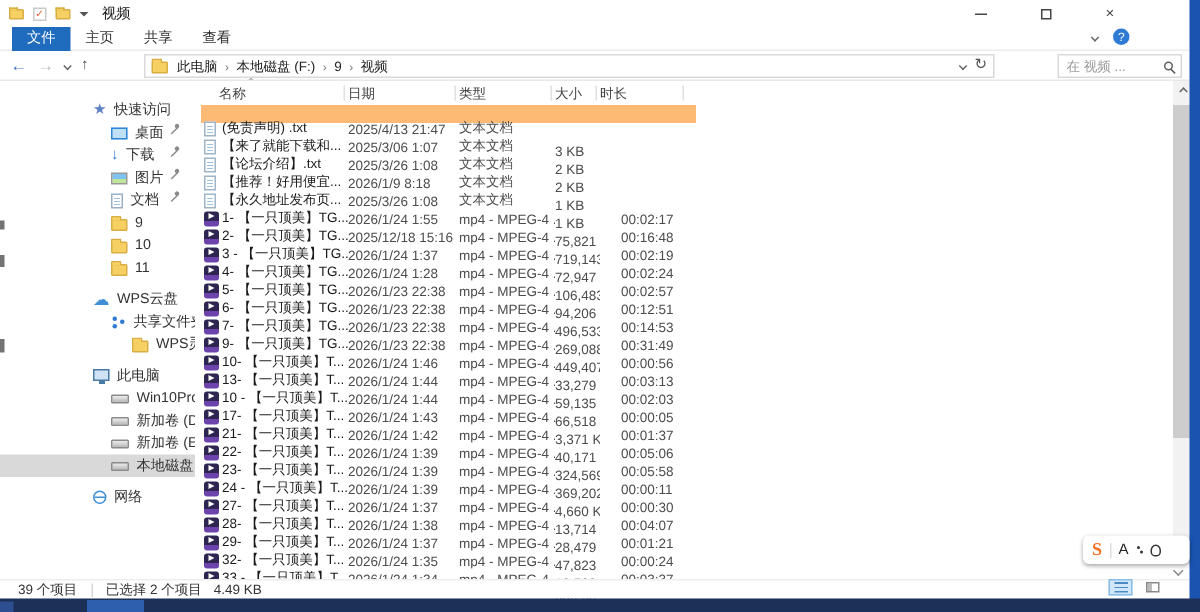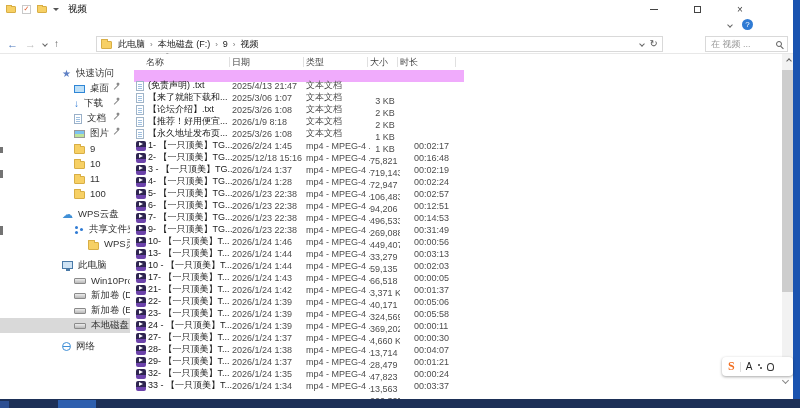--- a/index.html
+++ b/index.html
@@ -87,25 +87,25 @@
 
   
   .filearea { position:absolute; left:130px; top:54px; width:652px; height:332px; }
   .fhead { display:grid; grid-template-columns:96px 74px 64px 30px 58px; height:16px; align-items:center; font-size:9px; color:#444; margin-left:6px; }
   .hcell { position:relative; height:100%; display:flex; align-items:center; }
   .hcell::after { content:''; position:absolute; right:2px; top:3px; height:10px; width:1px; background:#e0e0e0; }
   .hcell.first { padding-left:10px; }
   .hcell .sort { position:absolute; left:30px; top:-3px; font-size:8px; color:#888; }
   .rows { margin-left:4px; width:330px; }
   .frow { display:grid; grid-template-columns:12px 84px 74px 64px 30px 58px; align-items:center; height:12px; font-size:9px; padding-left:2px; width:330px; }
-  .frow.sel { background:#f0abfc; }
+  .frow.sel { background:#fdba74; }
   .frow span { white-space:nowrap; overflow:hidden; }
   .c-name { color:#1a1a1a; }
   .c-date,.c-type,.c-len { color:#4c4c4c; }
-  .c-size { color:#4c4c4c; text-align:center;margin-top:31px; }
+  .c-size { color:#4c4c4c; text-align:left;margin-top:31px; }
   .c-len { padding-left:14px; }
   .fic { display:inline-block; }
   .ic-txt { width:8px; height:10px; background:#fff; border:1px solid #a0b4c8; position:relative; }
   .ic-txt::before { content:''; position:absolute; left:1px; right:1px; top:2px; height:6px;
     background:repeating-linear-gradient(180deg,#9fc0e0 0 1px,transparent 1px 2px); }
   .ic-mp4 { width:10px; height:10px; border-radius:2px; background:linear-gradient(180deg,#2e2550 62%,#6c43ab 62%); position:relative; }
   .ic-mp4::before { content:''; position:absolute; left:3px; top:1.5px; border-left:4px solid #fff; border-top:2.5px solid transparent; border-bottom:2.5px solid transparent; }
 
   
   .vscroll { position:absolute; left:782px; top:54px; width:13px; height:322px; background:#f2f2f2; }
@@ -159,20 +159,26 @@
         </span>
       <span class="cap">
           <i class="i-max"></i>
         </span>
       <span class="cap">
           <span>×</span>
         </span>
     </div>
   </div>
 
+  <div class="tabsrow">
+      <span class="rtab active">文件</span>
+      <span class="rtab">主页</span>
+      <span class="rtab">共享</span>
+      <span class="rtab">查看</span>
+    </div>
   <div class="ribbon-right">
     <i class="chev-down"></i>
     <span class="i-help">?</span>
   </div>
 
   <div class="addrrow">
     <div class="nav">
       <span class="back">←</span>
       <span class="fwd">→</span>
       <i class="chev-down"></i>
@@ -209,44 +215,40 @@
         <span class="ic ic-desktop"></span>
         <span class="lbl">桌面</span>
         <span class="pin"></span>
       </div>
       <div class="sb lvl1">
         <span class="ic ic-download">↓</span>
         <span class="lbl">下载</span>
         <span class="pin"></span>
       </div>
       <div class="sb lvl1">
+        <span class="ic ic-pictures"></span>
+        <span class="lbl">图片</span>
+        <span class="pin"></span>
+      </div>
+      <div class="sb lvl1">
         <span class="ic ic-document"></span>
         <span class="lbl">文档</span>
         <span class="pin"></span>
       </div>
       <div class="sb lvl1">
-        <span class="ic ic-pictures"></span>
-        <span class="lbl">图片</span>
-        <span class="pin"></span>
-      </div>
-      <div class="sb lvl1">
         <span class="ic ic-folder"></span>
         <span class="lbl">9</span>
       </div>
       <div class="sb lvl1">
         <span class="ic ic-folder"></span>
         <span class="lbl">10</span>
       </div>
       <div class="sb lvl1">
         <span class="ic ic-folder"></span>
         <span class="lbl">11</span>
-      </div>
-      <div class="sb lvl1">
-        <span class="ic ic-folder"></span>
-        <span class="lbl">100</span>
       </div>
       <div class="sb lvl0 sec">
         <span class="ic ic-cloud">☁</span>
         <span class="lbl">WPS云盘</span>
       </div>
       <div class="sb lvl1">
         <span class="ic ic-share"></span>
         <span class="lbl">共享文件夹</span>
       </div>
       <div class="sb lvl2">
@@ -335,21 +337,21 @@
           <span class="fic ic-txt"></span>
           <span class="c-name">【永久地址发布页...</span>
           <span class="c-date">2025/3/26 1:08</span>
           <span class="c-type">文本文档</span>
           <span class="c-size">1 KB</span>
           <span class="c-len"></span>
         </div>
         <div class="frow">
           <span class="fic ic-mp4"></span>
           <span class="c-name">1- 【一只顶美】TG...</span>
-          <span class="c-date">2026/2/24 1:45</span>
+          <span class="c-date">2026/1/24 1:55</span>
           <span class="c-type">mp4 - MPEG-4 ...</span>
           <span class="c-size">75,821 KB</span>
           <span class="c-len">00:02:17</span>
         </div>
         <div class="frow">
           <span class="fic ic-mp4"></span>
           <span class="c-name">2- 【一只顶美】TG...</span>
           <span class="c-date">2025/12/18 15:16</span>
           <span class="c-type">mp4 - MPEG-4 ...</span>
           <span class="c-size">719,143 KB</span>
@@ -510,20 +512,35 @@
       </div>
   </div>
 
   <div class="vscroll">
     <div class="arrow-up">
         <i></i>
       </div>
     <div class="thumb"></div>
   </div>
 
+  <div class="statusbar">
+    <span>39 个项目</span>
+    <span class="sep"></span>
+    <span>已选择 2 个项目</span>
+    <span class="gap"></span>
+    <span>4.49 KB</span>
+    <div class="view-toggles">
+      <span class="vt active">
+          <i class="lines"></i>
+        </span>
+      <span class="vt">
+          <i class="thumbi"></i>
+        </span>
+    </div>
+  </div>
 </div>
 
 <div class="ime">
   <span class="s">S</span>
   <span class="div"></span>
   <span class="a">A</span>
   <span class="dots"></span>
   <span class="ring"></span>
 </div>
 <i class="ime-chev"></i>

